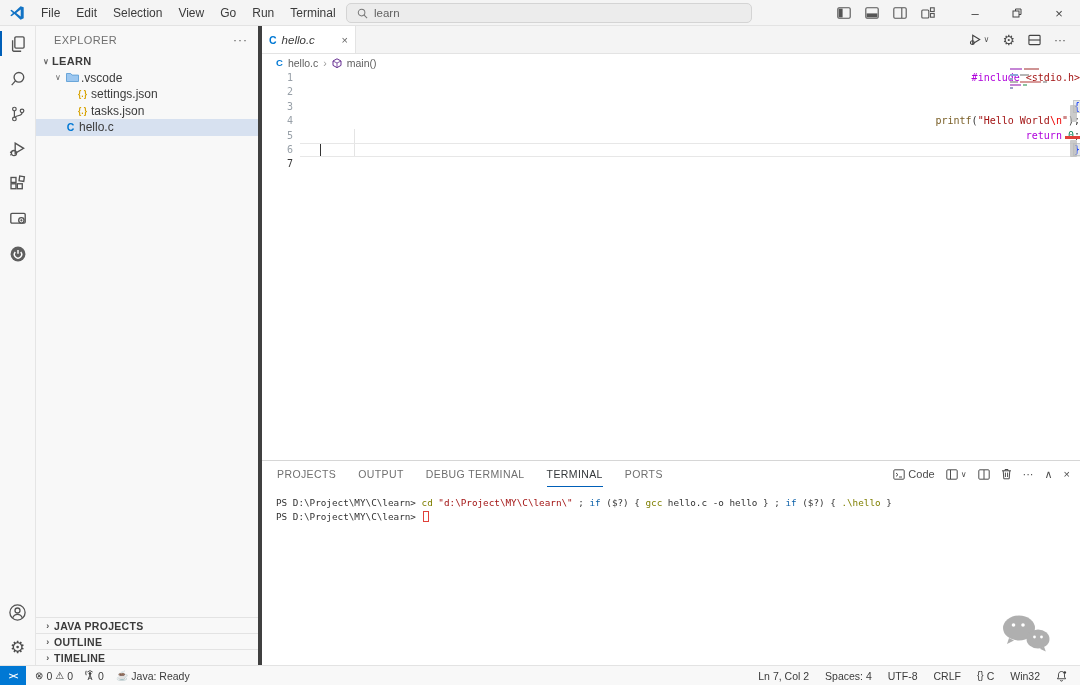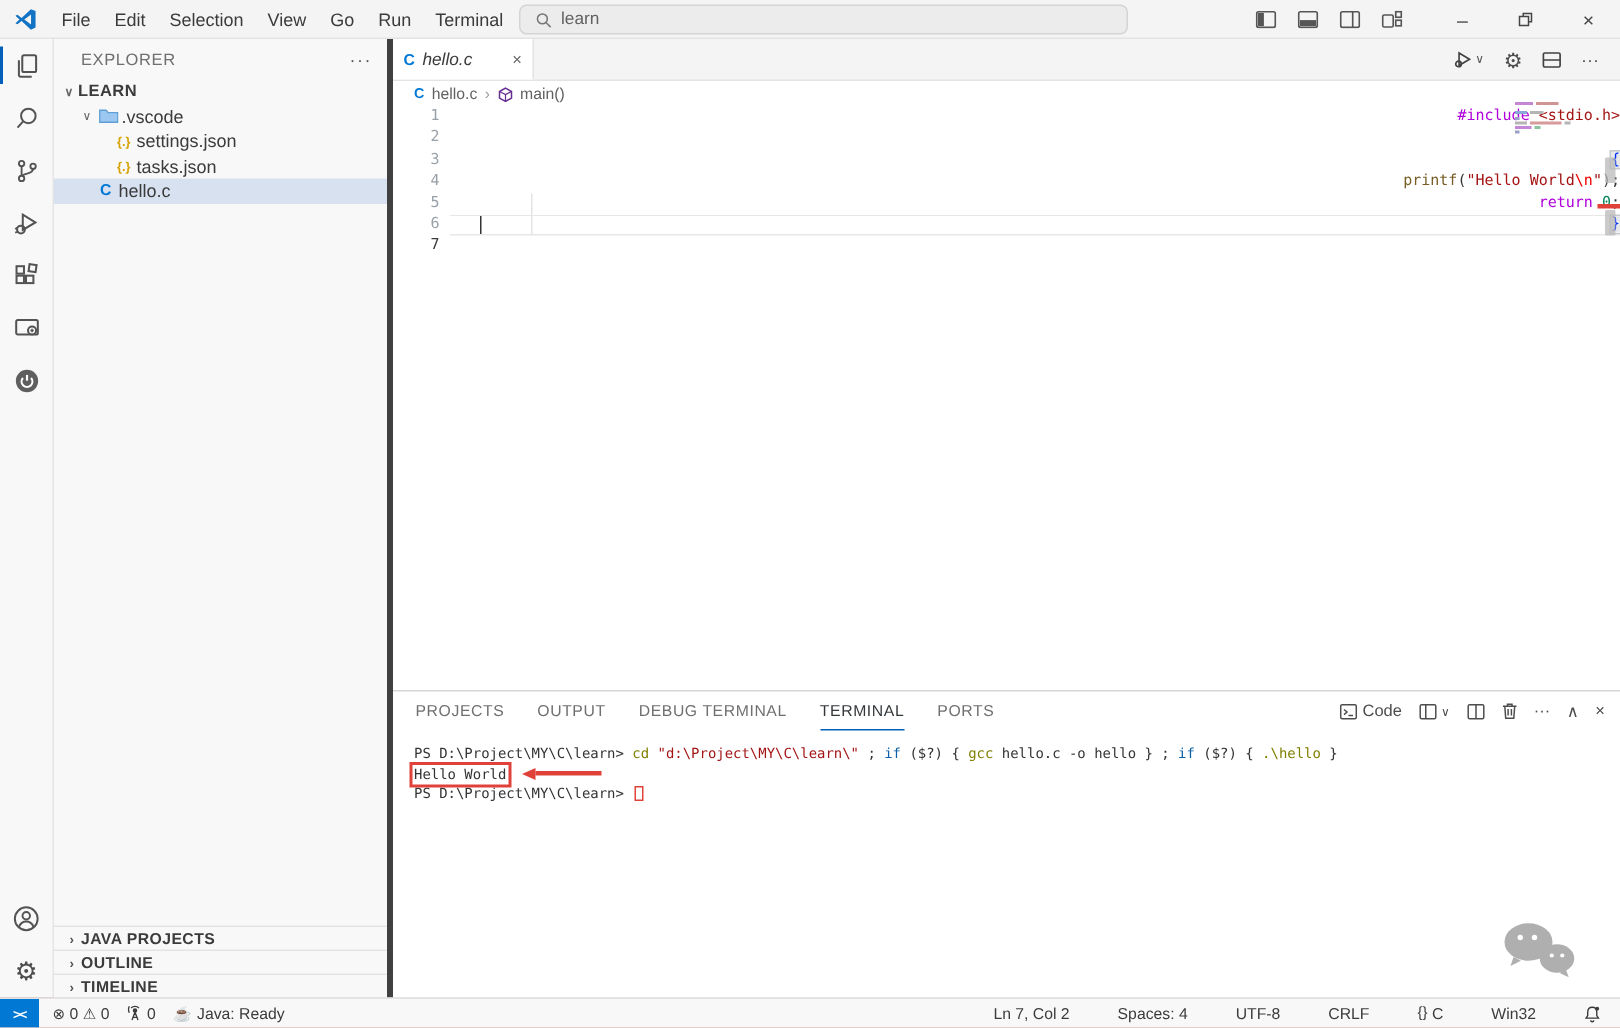--- a/index.html
+++ b/index.html
@@ -102,21 +102,21 @@
   .term-cursor { display:inline-block; width:6px; height:10.5px; border:1.2px solid #e0423a;
     vertical-align:-2px; margin-left:1px; }
 
   
   .statusbar { position:absolute; left:0; right:0; bottom:0; height:20px; background:#f8f8f8;
     border-top:1px solid #e3e3e3; display:flex; align-items:center; font-size:10.5px; color:#3b3b3b; }
   .remote { width:26px; height:20px; background:#0078d4; color:#fff; display:flex; align-items:center;
     justify-content:center; font-size:9px; font-weight:700; letter-spacing:-1px; flex:none; }
   .sb-item { display:flex; align-items:center; gap:3px; padding:0 5px; }
   .sb-left { display:flex; align-items:center; margin-left:4px; gap:2px; }
-  .sb-right { margin-left:auto; display:flex; align-items:center; gap:22px; padding-right:8px; }
+  .sb-right { margin-left:auto; display:flex; align-items:center; gap:6px; padding-right:8px; }
   .sb-ic { font-size:10px; }
 
   
   .watermark { position:absolute; right:28px; bottom:30px; display:flex; align-items:center; gap:14px;
     color:#a9a9a9; font-size:30px; letter-spacing:2px; opacity:.92; pointer-events:none; }
 
   svg.icon { display:block; }
 </style>
 </head>
 <body>
@@ -405,21 +405,20 @@
                   <path d="M1 2.8h9M4 2.8V1.5h3v1.3M2.2 2.8l.6 8h5.4l.6-8M4.4 4.6v4.4M6.6 4.6v4.4"></path>
                 </svg>
             </span>
             <span class="pt-item">···</span>
             <span class="pt-item">∧</span>
             <span class="pt-item">×</span>
           </div>
         </div>
         <div class="term-body" id="term-body">
             <div class="tl"><span class="tt-plain">PS D:\Project\MY\C\learn&gt; </span><span class="tt-cmd">cd</span><span class="tt-plain"> </span><span class="tt-str">"d:\Project\MY\C\learn\"</span><span class="tt-plain"> ; </span><span class="tt-kw">if</span><span class="tt-plain"> ($?) { </span><span class="tt-cmd">gcc</span><span class="tt-plain"> hello.c -o hello } ; </span><span class="tt-kw">if</span><span class="tt-plain"> ($?) { </span><span class="tt-cmd">.\hello</span><span class="tt-plain"> }</span></div>
-            <div class="tl"><span class="tt-plain red-box">Hello World</span><span class="anno-arrow"><span class="head"></span><span class="tail"></span></span></div>
             <div class="tl"><span class="tt-plain">PS D:\Project\MY\C\learn&gt; </span><span class="term-cursor"></span></div>
           </div>
       </div>
     </div>
   </div>
 
   <div class="statusbar">
     <div class="remote">&gt;&lt;</div>
     <div class="sb-left">
       <span class="sb-item">

